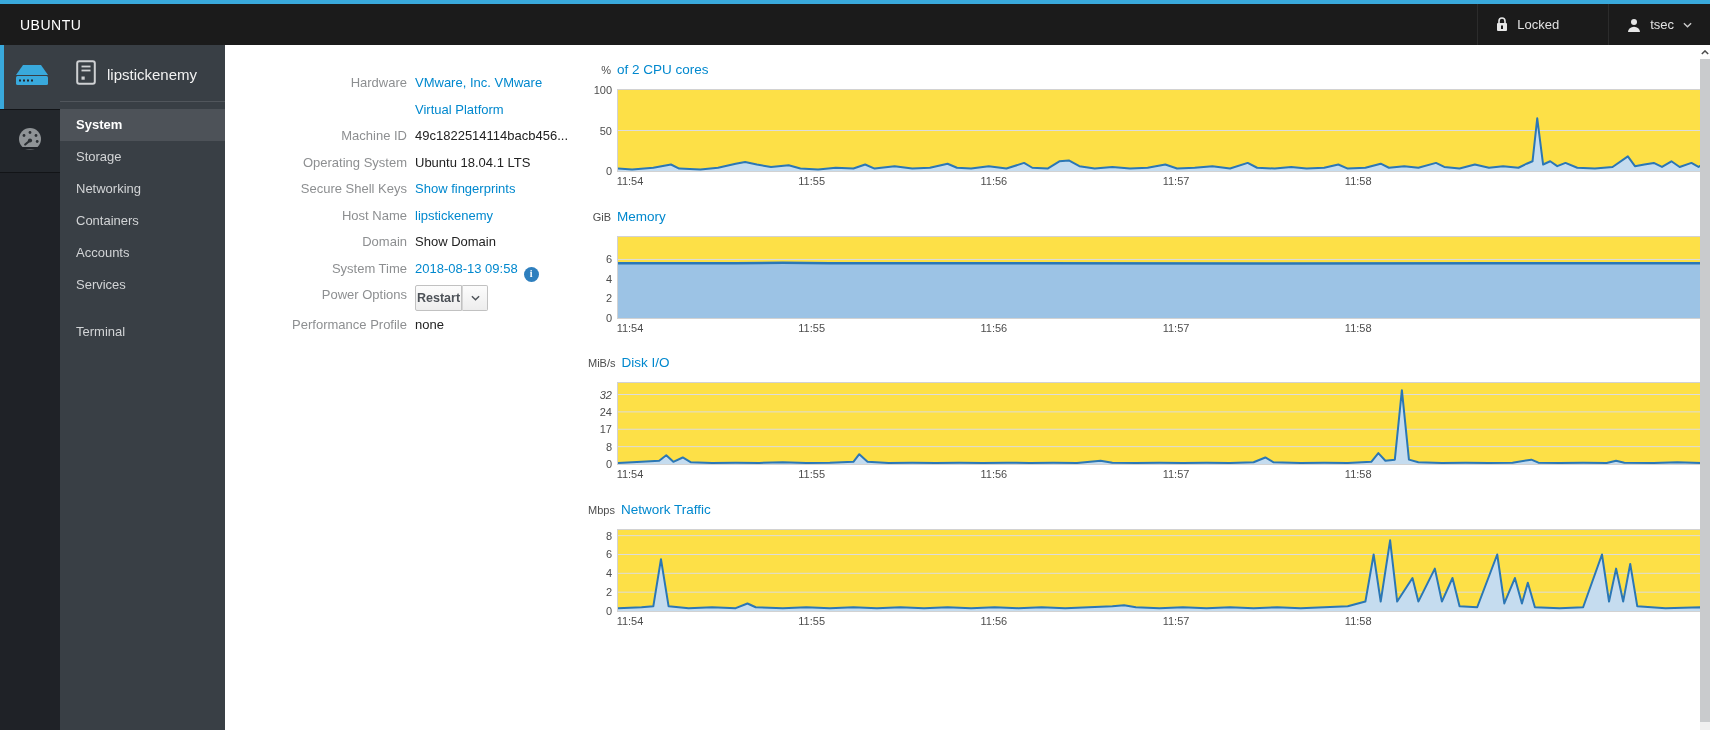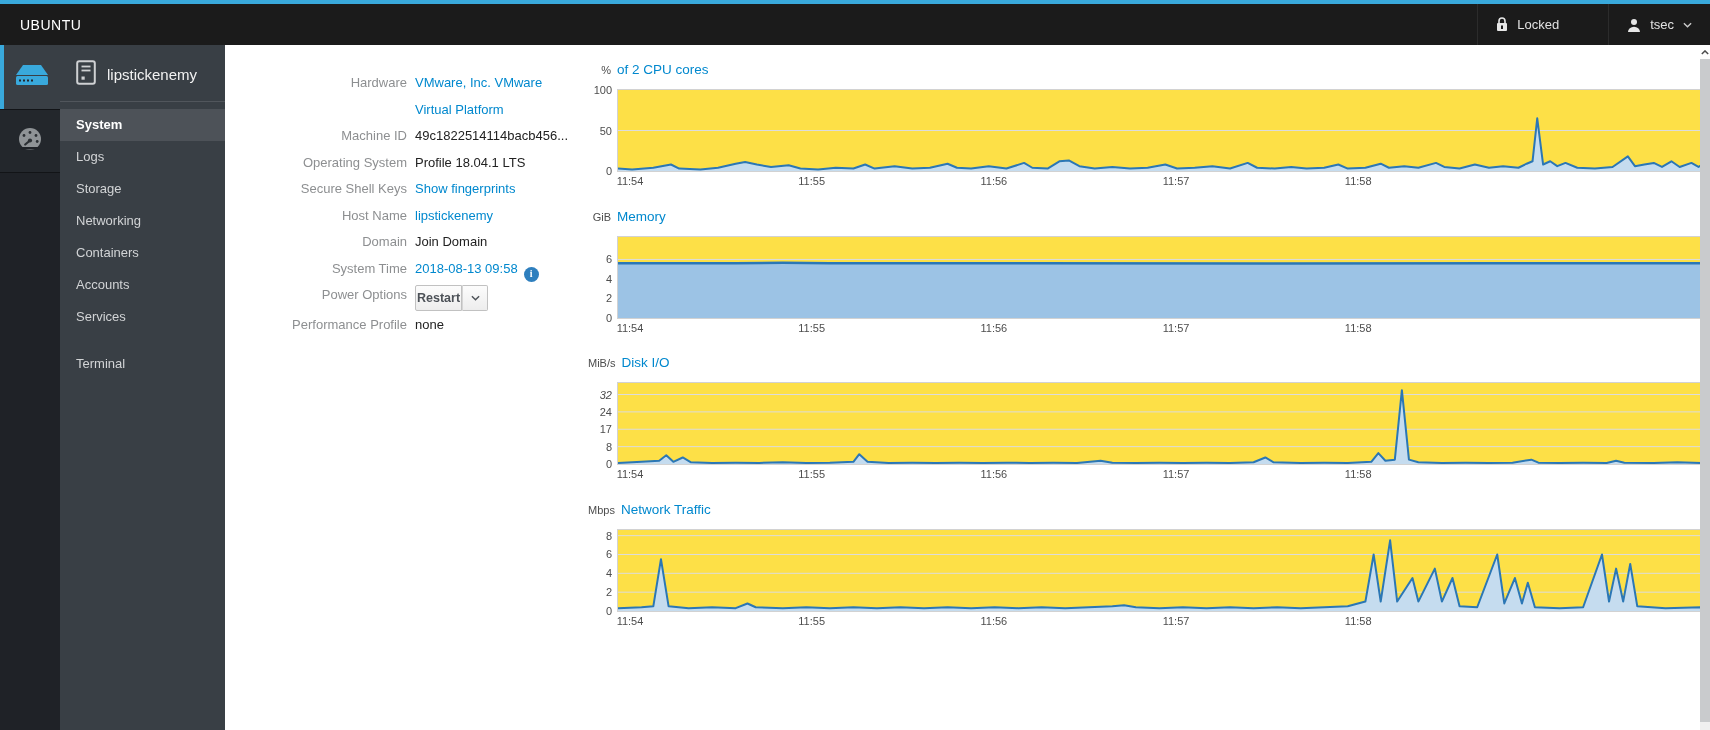--- a/index.html
+++ b/index.html
@@ -150,21 +150,20 @@
         <rect x="1.2" y="1.2" width="17.6" height="22.6" rx="2" fill="none" stroke="#cfd1d3" stroke-width="2"></rect>
         <line x1="5.5" y1="6.5" x2="14.5" y2="6.5" stroke="#cfd1d3" stroke-width="1.8"></line>
         <line x1="5.5" y1="10.5" x2="14.5" y2="10.5" stroke="#cfd1d3" stroke-width="1.8"></line>
         <rect x="5.5" y="16.5" width="3.2" height="3.2" fill="#cfd1d3"></rect>
       </svg>
     </span>
     <span>lipstickenemy</span>
   </div>
   <div class="sidebar-divider"></div>
   <div class="side-item active">System</div>
-  <div class="side-item">Logs</div>
   <div class="side-item">Storage</div>
   <div class="side-item">Networking</div>
   <div class="side-item">Containers</div>
   <div class="side-item">Accounts</div>
   <div class="side-item">Services</div>
   <div class="side-item terminal">Terminal</div>
 </div>
 
 <div class="main">
 
@@ -172,33 +171,33 @@
     <div class="info-row">
       <div class="info-label">Hardware</div>
       <div class="info-value"><a class="link hw-link">VMware, Inc. VMware Virtual Platform</a></div>
     </div>
     <div class="info-row">
       <div class="info-label">Machine ID</div>
       <div class="info-value">49c1822514114bacb456...</div>
     </div>
     <div class="info-row">
       <div class="info-label">Operating System</div>
-      <div class="info-value">Profile 18.04.1 LTS</div>
+      <div class="info-value">Ubuntu 18.04.1 LTS</div>
     </div>
     <div class="info-row">
       <div class="info-label">Secure Shell Keys</div>
       <div class="info-value"><a class="link">Show fingerprints</a></div>
     </div>
     <div class="info-row">
       <div class="info-label">Host Name</div>
       <div class="info-value"><a class="link">lipstickenemy</a></div>
     </div>
     <div class="info-row">
       <div class="info-label">Domain</div>
-      <div class="info-value">Join Domain</div>
+      <div class="info-value">Show Domain</div>
     </div>
     <div class="info-row">
       <div class="info-label">System Time</div>
       <div class="info-value time-cell">
         <a class="link">2018-08-13 09:58</a>
         <span class="info-badge">i</span>
       </div>
     </div>
     <div class="info-row">
       <div class="info-label">Power Options</div>

